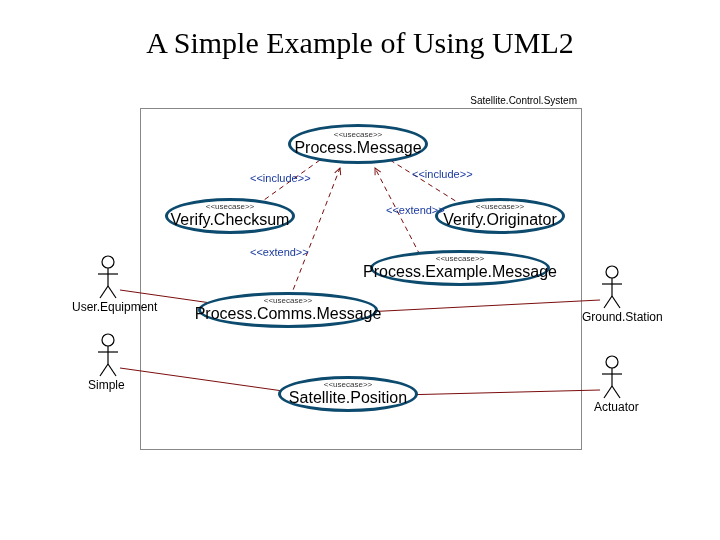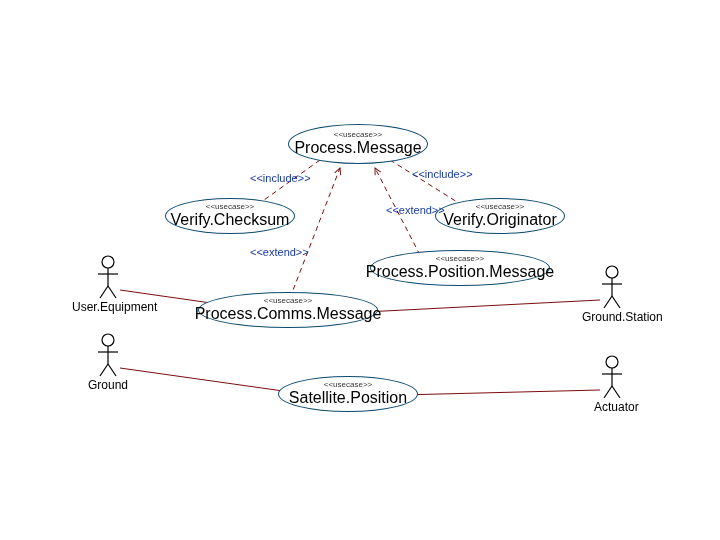--- a/index.html
+++ b/index.html
@@ -45,21 +45,21 @@
   }
   .svg-layer {
     position: absolute;
     left: 0; top: 0;
     width: 720px; height: 540px;
     pointer-events: none;
   }
   .usecase {
     position: absolute;
     background: #fff;
-    border: 1px solid #0c4a6e;
+    border: 3px solid #0c4a6e;
     border-radius: 50%;
     text-align: center;
     font-family: Arial, sans-serif;
     padding: 4px 8px;
     box-sizing: border-box;
     display: flex;
     flex-direction: column;
     align-items: center;
     justify-content: center;
     line-height: 1.05;
@@ -88,21 +88,25 @@
     font-size: 11px;
     color: #1a3aa0;
     white-space: nowrap;
   }
 </style>
 </head>
 <body>
 
 <div class="slide">
 
+  <div class="title">A Simple Example of Using UML2</div>
 
+  <div class="frame">
+    <div class="frame-label">Satellite.Control.System</div>
+  </div>
 
   <svg class="svg-layer" viewBox="0 0 720 540">
     <defs>
       <marker id="arrow-open" viewBox="0 0 10 10" refX="9" refY="5" markerWidth="8" markerHeight="8" orient="auto-start-reverse">
         <path d="M1,1 L9,5 L1,9" fill="none" stroke="#7b0d0d" stroke-width="1.2"></path>
       </marker>
     </defs>
 
     <line x1="320" y1="160" x2="250" y2="210" stroke="#7b0d0d" stroke-width="1" stroke-dasharray="5,4" marker-end="url(#arrow-open)"></line>
 
@@ -160,36 +164,36 @@
     <span class="ucname">Verify.Checksum</span>
   </div>
 
   <div class="usecase" style="left:435px; top:198px; width:130px; height:36px;">
     <span class="stereo">&lt;&lt;usecase&gt;&gt;</span>
     <span class="ucname">Verify.Originator</span>
   </div>
 
   <div class="usecase" style="left:370px; top:250px; width:180px; height:36px;">
     <span class="stereo">&lt;&lt;usecase&gt;&gt;</span>
-    <span class="ucname">Process.Position.Message</span>
+    <span class="ucname">Process.Example.Message</span>
   </div>
 
   <div class="usecase" style="left:198px; top:292px; width:180px; height:36px;">
     <span class="stereo">&lt;&lt;usecase&gt;&gt;</span>
     <span class="ucname">Process.Comms.Message</span>
   </div>
 
   <div class="usecase" style="left:278px; top:376px; width:140px; height:36px;">
     <span class="stereo">&lt;&lt;usecase&gt;&gt;</span>
     <span class="ucname">Satellite.Position</span>
   </div>
 
   <div class="rel-label" style="left:250px; top:172px;">&lt;&lt;include&gt;&gt;</div>
   <div class="rel-label" style="left:412px; top:168px;">&lt;&lt;include&gt;&gt;</div>
   <div class="rel-label" style="left:386px; top:204px;">&lt;&lt;extend&gt;&gt;</div>
   <div class="rel-label" style="left:250px; top:246px;">&lt;&lt;extend&gt;&gt;</div>
 
   <div class="actor-name" style="left:72px; top:300px;">User.Equipment</div>
-  <div class="actor-name" style="left:88px; top:378px;">Ground</div>
+  <div class="actor-name" style="left:88px; top:378px;">Simple</div>
   <div class="actor-name" style="left:582px; top:310px;text-align:right;">Ground.Station</div>
   <div class="actor-name" style="left:594px; top:400px;">Actuator</div>
 
 </div>
 
 </body></html>

